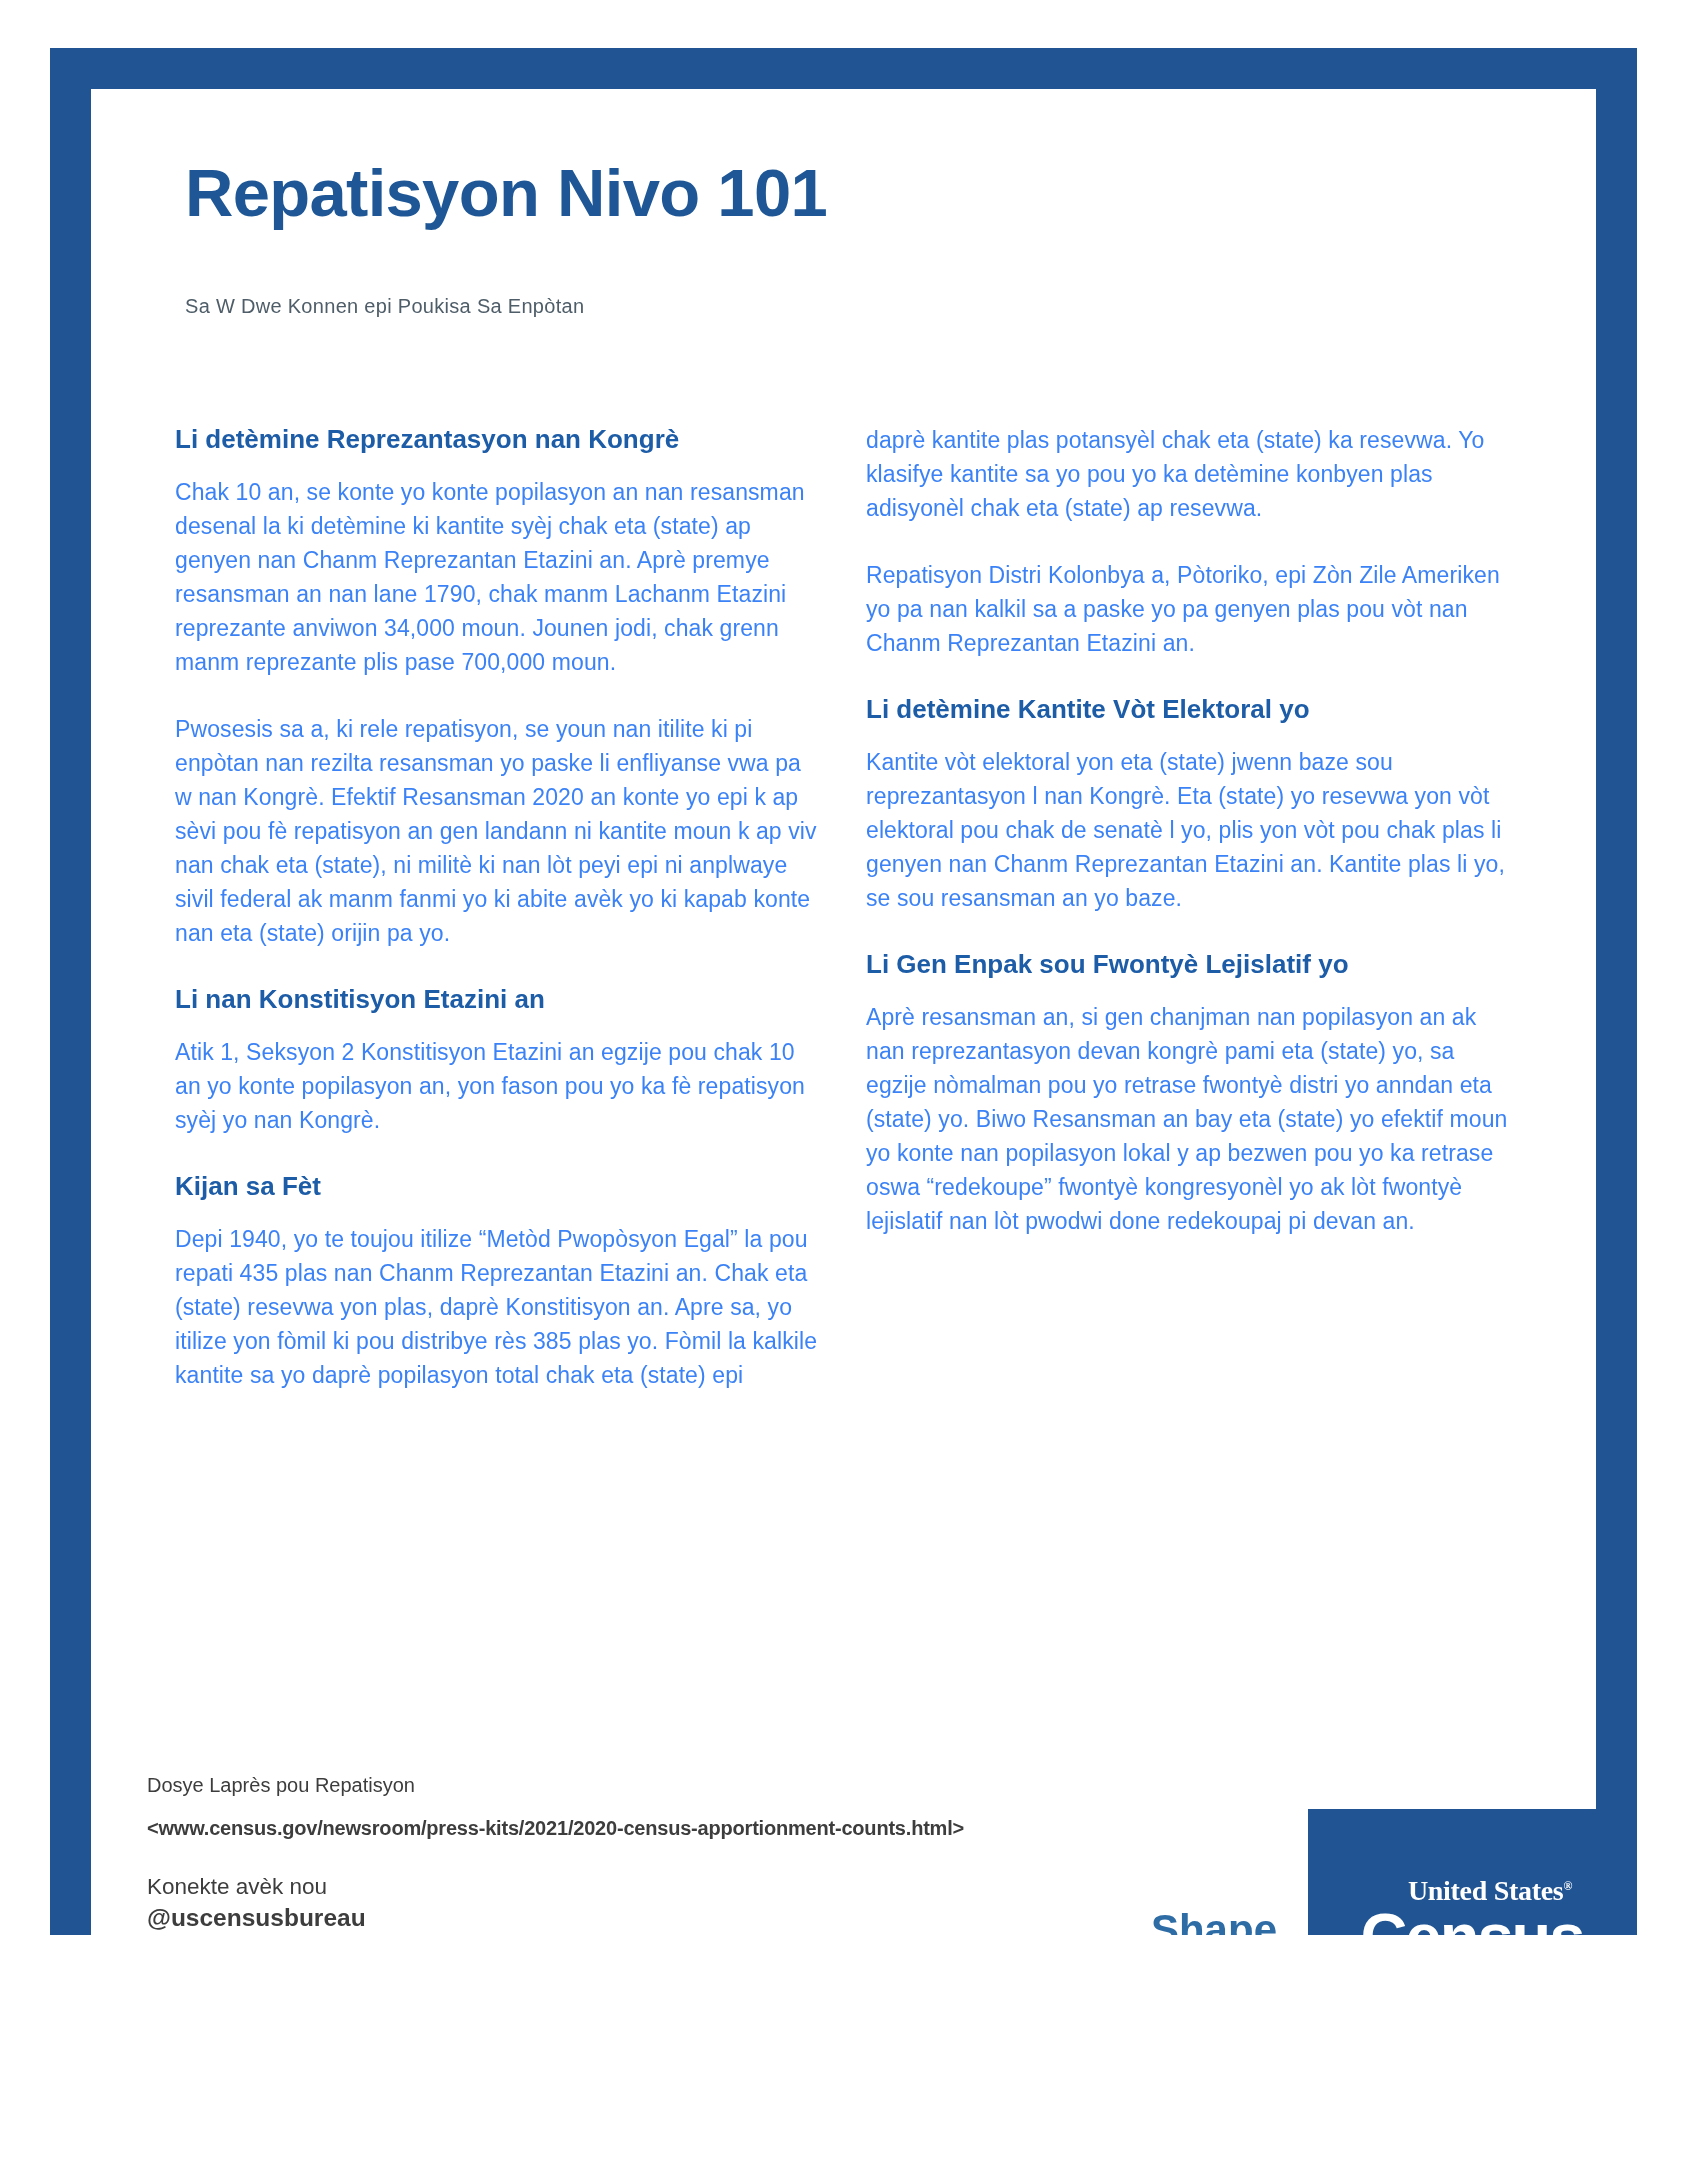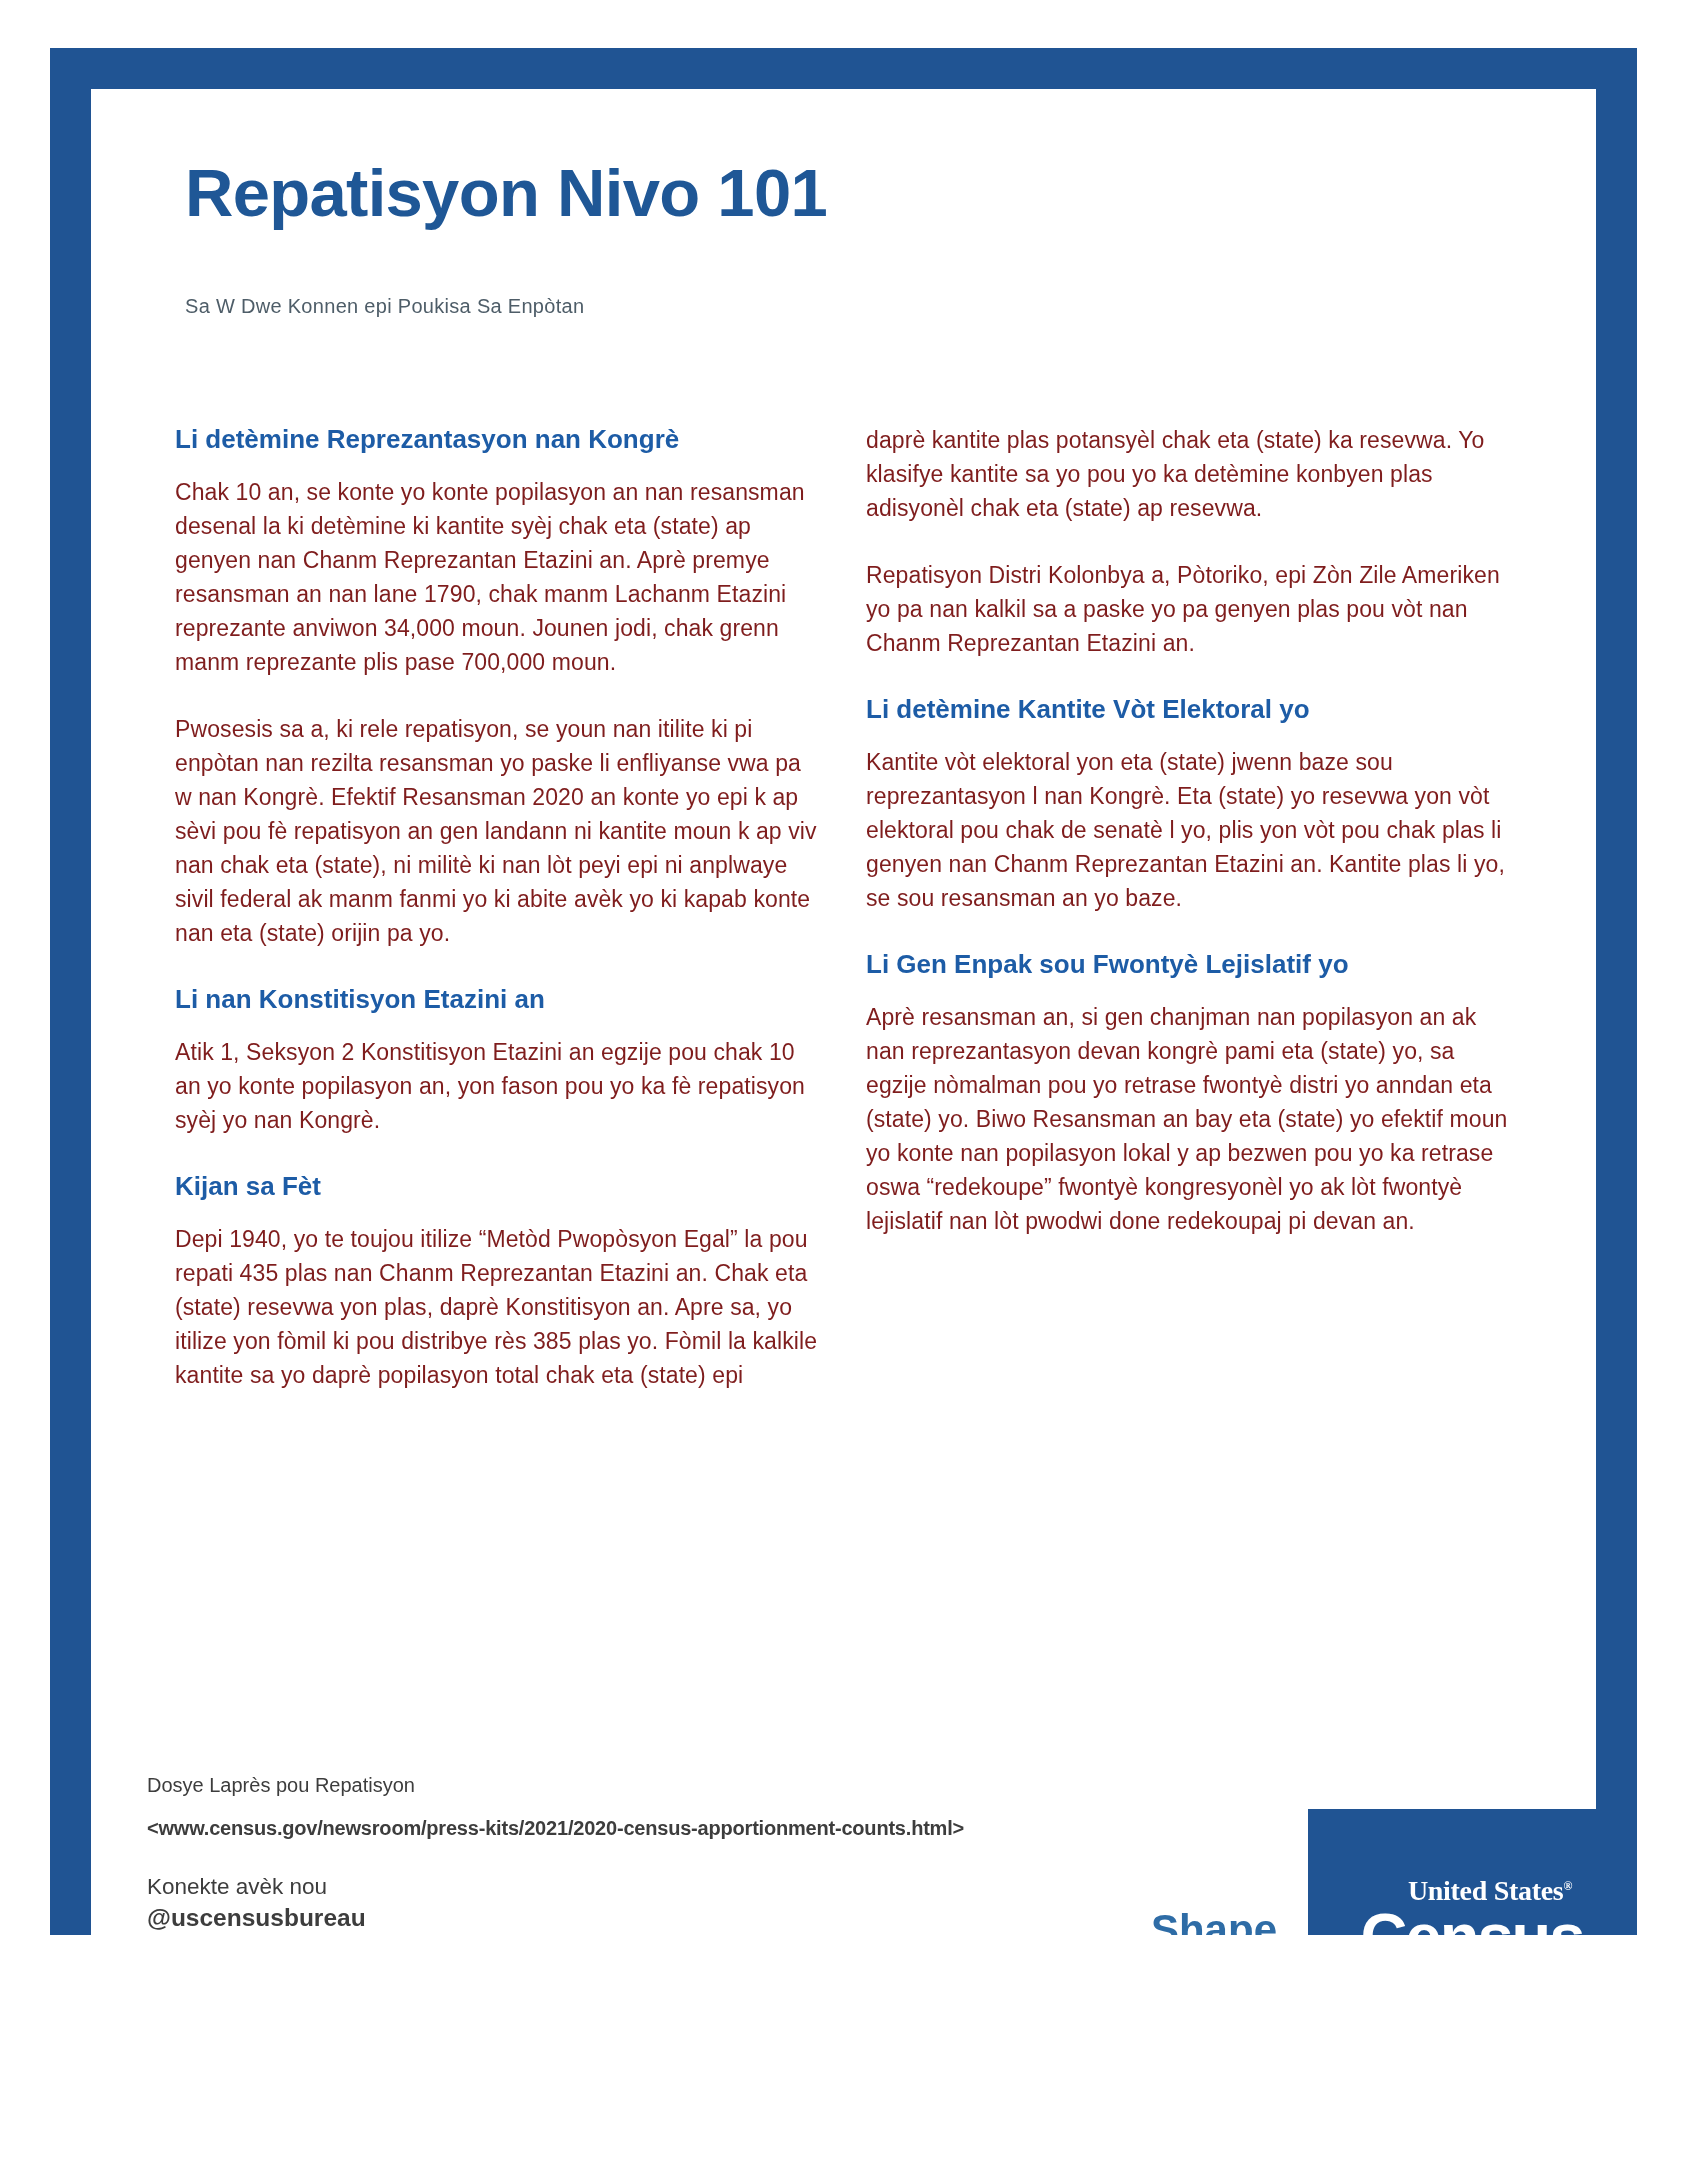--- a/index.html
+++ b/index.html
@@ -33,21 +33,21 @@
   }
   .col-left{width:645px;}
   .col-right{width:655px;}
   .col h3{
     margin:16px 0 20px 0;
     font-size:26px;line-height:32px;font-weight:bold;color:#1D5CA6;
   }
   .col h3:first-child{margin-top:0;}
   .col p{
     margin:0 0 33px 0;
-    font-size:23px;line-height:34px;color:#7f1d1d;
+    font-size:23px;line-height:34px;color:#3b82f6;
     letter-spacing:0.1px;
   }
   .col p:first-child{margin-top:0;}
   footer{position:absolute;left:147px;top:1772px;color:#3D3D3D;}
   .f-label{font-size:20px;line-height:26.5px;margin-bottom:17px;}
   .f-url{font-size:20px;line-height:24px;font-weight:bold;margin-bottom:33px;letter-spacing:-0.2px;}
   .f-connect{font-size:22.5px;line-height:28px;margin-bottom:2.6px;}
   .f-handle{font-size:24.5px;line-height:29px;font-weight:bold;margin-bottom:20px;}
   .f-moreinfo{font-size:22.5px;line-height:28px;margin-bottom:2.6px;}
   .f-site{font-size:30px;line-height:34px;font-weight:bold;letter-spacing:0.3px;margin-bottom:10.6px;}

